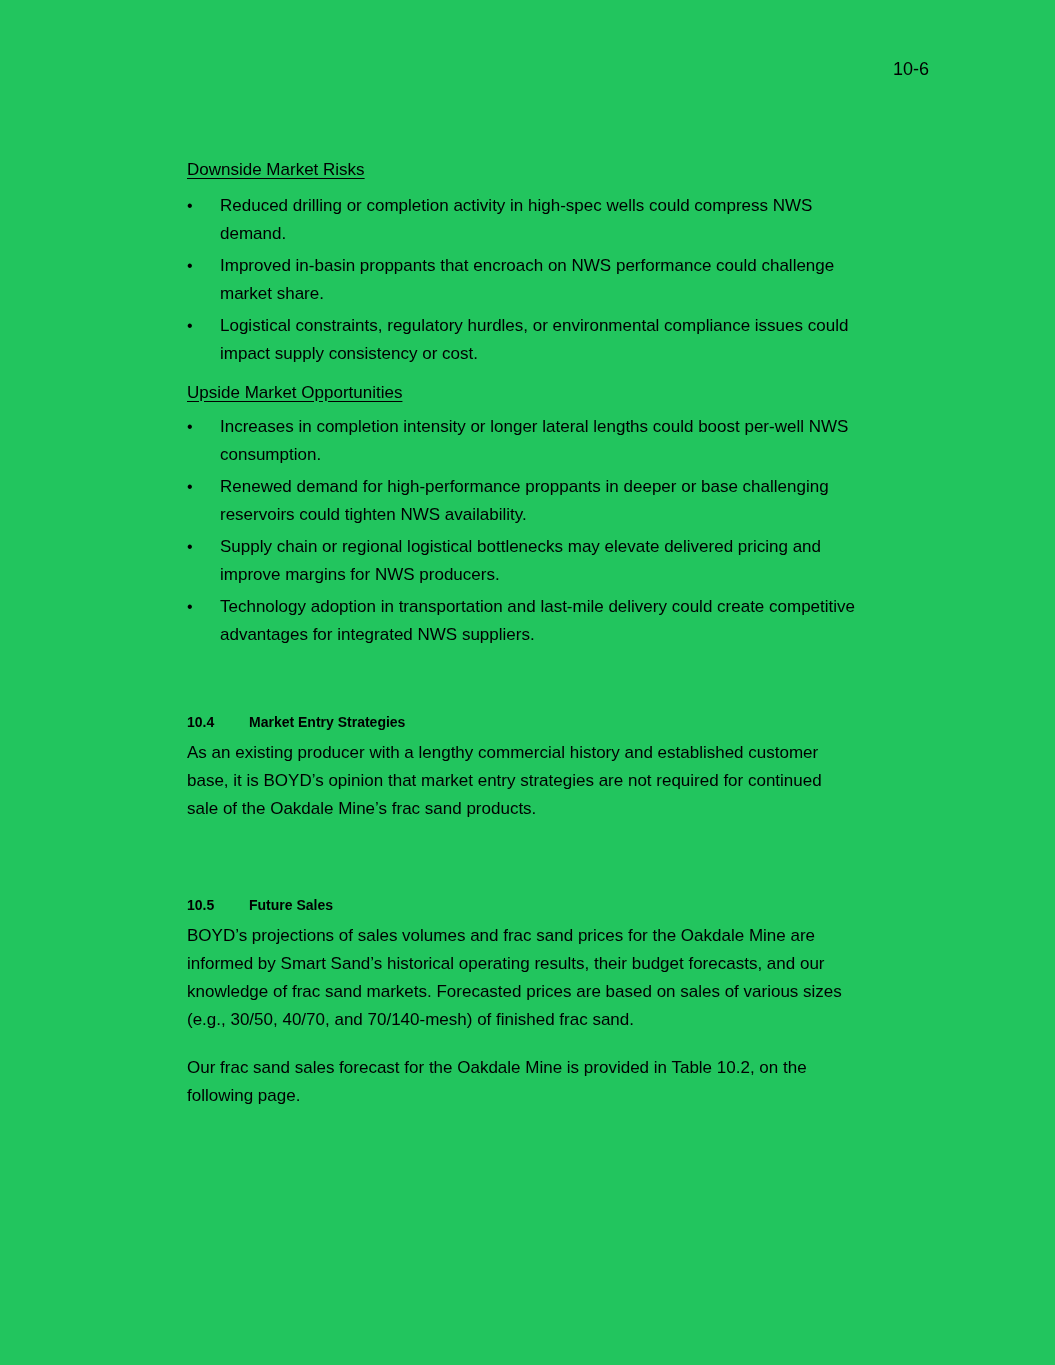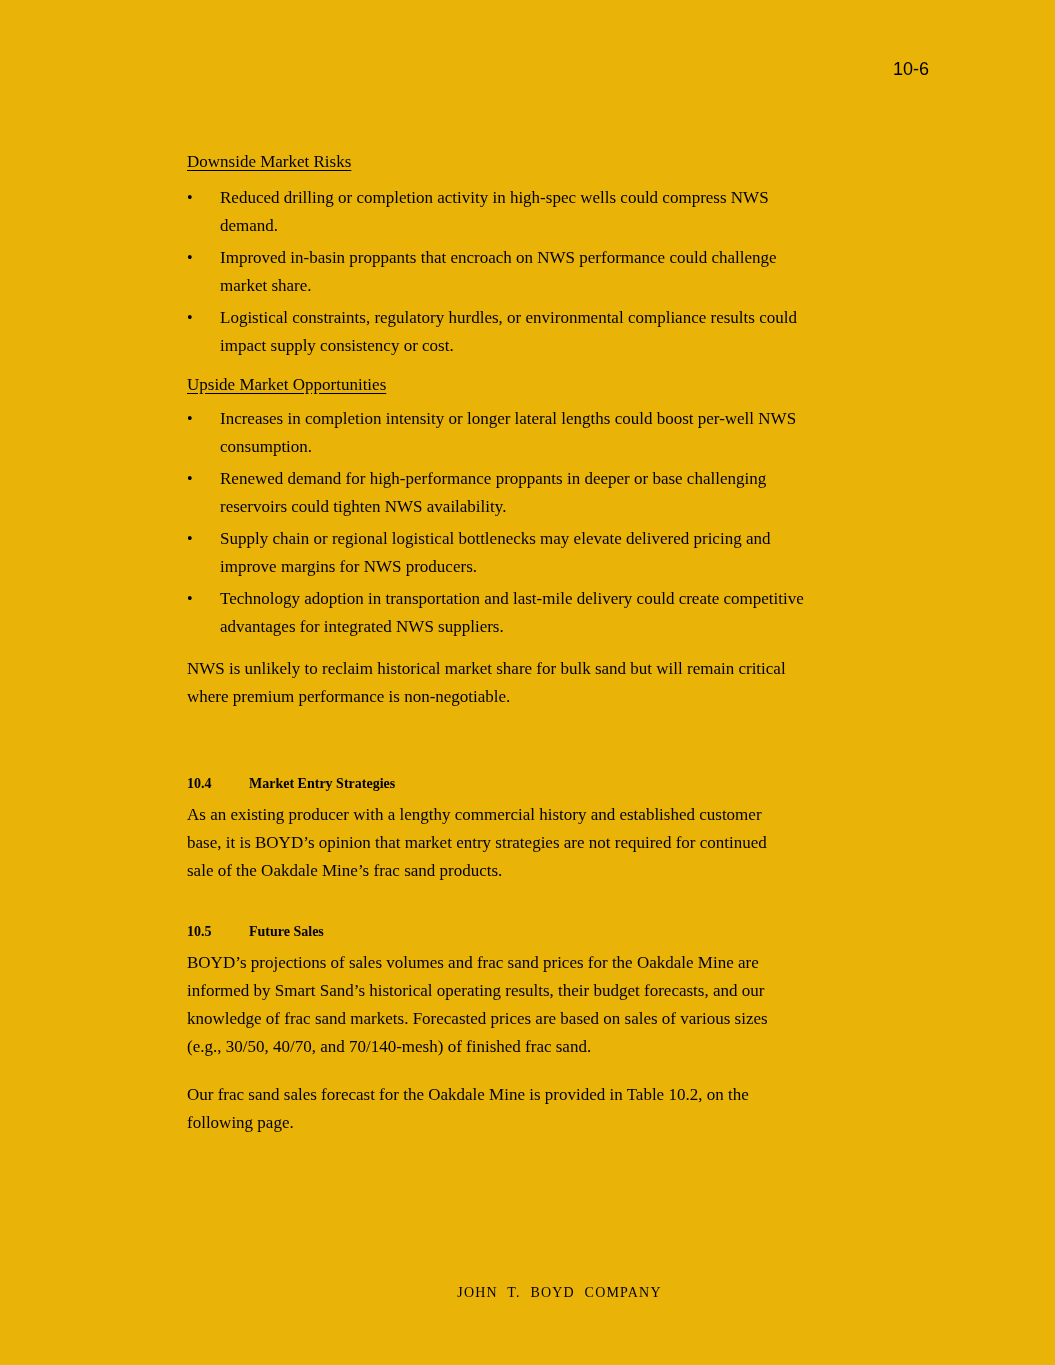--- a/index.html
+++ b/index.html
@@ -4,40 +4,39 @@
 <style>
   html, body {
     margin: 0;
     padding: 0;
     background: #ffffff;
   }
   .page {
     position: relative;
     width: 1055px;
     height: 1365px;
-    background: #eab308;
+    background: #22c55e;
     color: #000000;
     font-family: "Liberation Sans", sans-serif;
     font-size: 17px;
     line-height: 28px;
     overflow: hidden;
   }
   .page-number {
     position: absolute;
     left: 893px;
     top: 55px;
     font-size: 18px;
     line-height: 28px;
   }
   .content {
     position: absolute;
     left: 187px;
-    top: 148px;
+    top: 156px;
     width: 745px;
-    font-family: Liberation Serif, serif;
   }
   .lines {
     white-space: pre-line;
   }
   .subheading {
     text-decoration: underline;
     text-underline-offset: 3px;
     margin: 0 0 8px 0;
     font-weight: normal;
     font-size: 17px;
@@ -65,21 +64,21 @@
     margin: 0;
     font-size: 14px;
     line-height: 30px;
     font-weight: bold;
   }
   .section-heading .sec-num {
     display: inline-block;
     width: 62px;
   }
   .sec-10-4 { margin-top: 58px; }
-  .sec-10-5 { margin-top: 32px; }
+  .sec-10-5 { margin-top: 67px; }
   .section-para {
     margin: 2px 0 0 0;
   }
   .para-follow {
     margin: 20px 0 0 0;
   }
   .gap-upside { margin-top: 11px; margin-bottom: 6px; }
   .footer {
     position: absolute;
     left: 187px;
@@ -110,21 +109,21 @@
         <span class="bullet-text lines">Reduced drilling or completion activity in high-spec wells could compress NWS
 demand.</span>
       </div>
       <div class="bullet-item">
         <span class="bullet-dot">•</span>
         <span class="bullet-text lines">Improved in-basin proppants that encroach on NWS performance could challenge
 market share.</span>
       </div>
       <div class="bullet-item">
         <span class="bullet-dot">•</span>
-        <span class="bullet-text lines">Logistical constraints, regulatory hurdles, or environmental compliance results could
+        <span class="bullet-text lines">Logistical constraints, regulatory hurdles, or environmental compliance issues could
 impact supply consistency or cost.</span>
       </div>
     </div>
 
     <h3 class="subheading gap-upside">Upside Market Opportunities</h3>
 
     <div class="bullet-list">
       <div class="bullet-item">
         <span class="bullet-dot">•</span>
         <span class="bullet-text lines">Increases in completion intensity or longer lateral lengths could boost per-well NWS
@@ -140,36 +139,33 @@
         <span class="bullet-text lines">Supply chain or regional logistical bottlenecks may elevate delivered pricing and
 improve margins for NWS producers.</span>
       </div>
       <div class="bullet-item">
         <span class="bullet-dot">•</span>
         <span class="bullet-text lines">Technology adoption in transportation and last-mile delivery could create competitive
 advantages for integrated NWS suppliers.</span>
       </div>
     </div>
 
-    <p class="para-nws lines">NWS is unlikely to reclaim historical market share for bulk sand but will remain critical
-where premium performance is non-negotiable.</p>
 
     <h2 class="section-heading sec-10-4"><span class="sec-num">10.4</span><span>Market Entry Strategies</span></h2>
 
     <p class="section-para lines">As an existing producer with a lengthy commercial history and established customer
 base, it is BOYD’s opinion that market entry strategies are not required for continued
 sale of the Oakdale Mine’s frac sand products.</p>
 
     <h2 class="section-heading sec-10-5"><span class="sec-num">10.5</span><span>Future Sales</span></h2>
 
     <p class="section-para lines">BOYD’s projections of sales volumes and frac sand prices for the Oakdale Mine are
 informed by Smart Sand’s historical operating results, their budget forecasts, and our
 knowledge of frac sand markets. Forecasted prices are based on sales of various sizes
 (e.g., 30/50, 40/70, and 70/140-mesh) of finished frac sand.</p>
 
     <p class="para-follow lines">Our frac sand sales forecast for the Oakdale Mine is provided in Table 10.2, on the
 following page.</p>
 
   </div>
 
-  <div class="footer">JOHN T. BOYD COMPANY</div>
 
 </div>
 
 </body></html>

